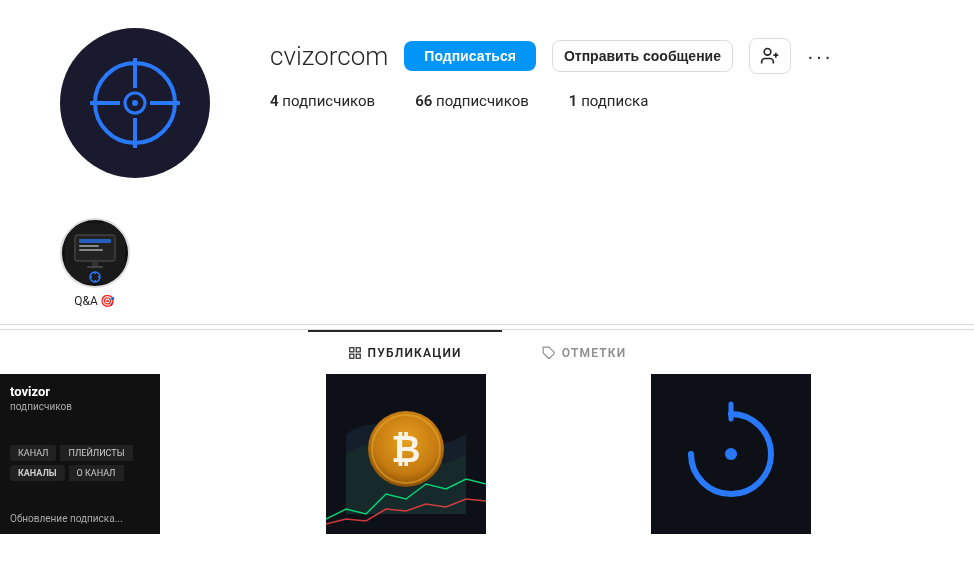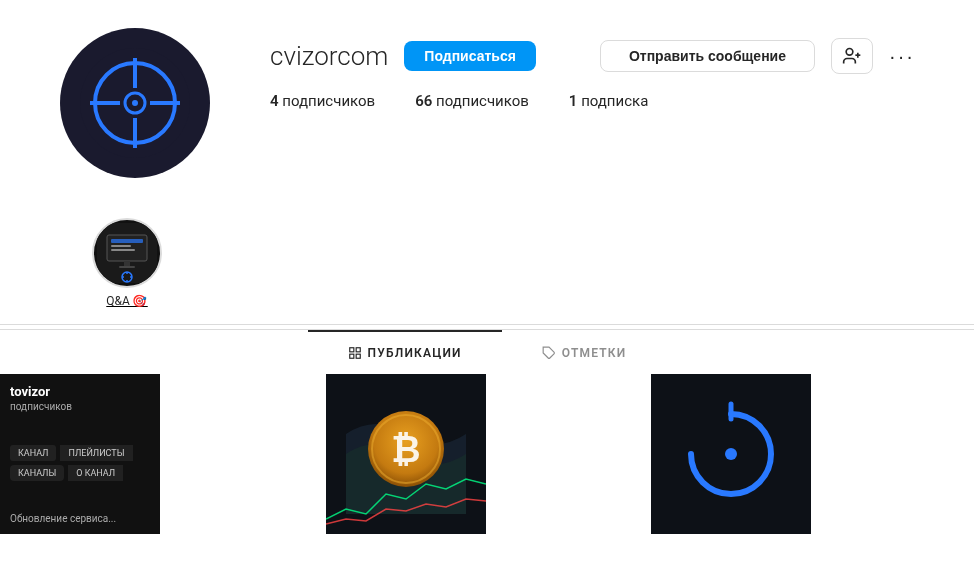--- a/index.html
+++ b/index.html
@@ -61,25 +61,24 @@
       font-size: 14px;
       font-weight: 600;
       cursor: pointer;
     }
 
     .btn-message {
       background: #fff;
       color: #262626;
       border: 1.5px solid #dbdbdb;
       border-radius: 8px;
-      padding: 7px 28px;
+      padding: 7px 11px;
       font-size: 14px;
       font-weight: 600;
       cursor: pointer;
-      margin-left: 48px;
     }
 
     .btn-add-user {
       background: #fff;
       border: 1.5px solid #dbdbdb;
       border-radius: 8px;
       padding: 7px 10px;
       cursor: pointer;
       display: flex;
       align-items: center;
@@ -150,24 +149,23 @@
       font-weight: 600;
     }
 
     .link-icon {
       color: #737373;
       font-size: 12px;
     }
 
     
     .highlights-section {
-      padding: 20px 60px 16px 92px;
+      padding: 20px 60px 16px 60px;
       display: flex;
       gap: 24px;
-      text-decoration: underline;
     }
 
     .highlight-item {
       display: flex;
       flex-direction: column;
       align-items: center;
       gap: 6px;
       cursor: pointer;
     }
 
@@ -350,24 +348,24 @@
 <div class="posts-grid">
 
   <div class="post-item" style="background:#111; display:flex; flex-direction:column; justify-content:space-between; padding:10px; overflow:hidden; height:160px;">
     <div style="color:#aaa; font-size:11px;">
       <div style="color:#fff; font-size:13px; font-weight:700;">tovizor</div>
       <div style="font-size:10px; margin-top:2px;">подписчиков</div>
     </div>
     <div style="display:flex; gap:4px; flex-wrap:wrap;">
       <span style="background:#212121; color:#ccc; font-size:9px; padding:3px 8px; border-radius:3px;">КАНАЛ</span>
       <span style="background:#212121; color:#ccc; font-size:9px; padding:3px 8px; border-radius:0;">ПЛЕЙЛИСТЫ</span>
-      <span style="background:#212121; color:#ccc; font-size:9px; padding:3px 8px; border-radius:4px;">КАНАЛЫ</span>
+      <span style="background:#212121; color:#ccc; font-size:9px; padding:3px 8px; border-radius:4px;font-weight:bold;">КАНАЛЫ</span>
       <span style="background:#212121; color:#ccc; font-size:9px; padding:3px 8px; border-radius:0;">О КАНАЛ</span>
     </div>
-    <div style="color:#aaa; font-size:10px;">Обновление сервиса...</div>
+    <div style="color:#aaa; font-size:10px;">Обновление подписка...</div>
   </div>
 
   <div class="post-item" style="height:160px; background:#0d1117; display:flex; align-items:center; justify-content:center; position:relative; overflow:hidden;">
 
     <svg width="120" height="120" viewBox="0 0 120 120" style="position:absolute;">
 
       <defs>
         <radialGradient id="coinGrad" cx="50%" cy="40%" r="60%">
           <stop offset="0%" stop-color="#e8a020"></stop>
           <stop offset="70%" stop-color="#c47a10"></stop>

